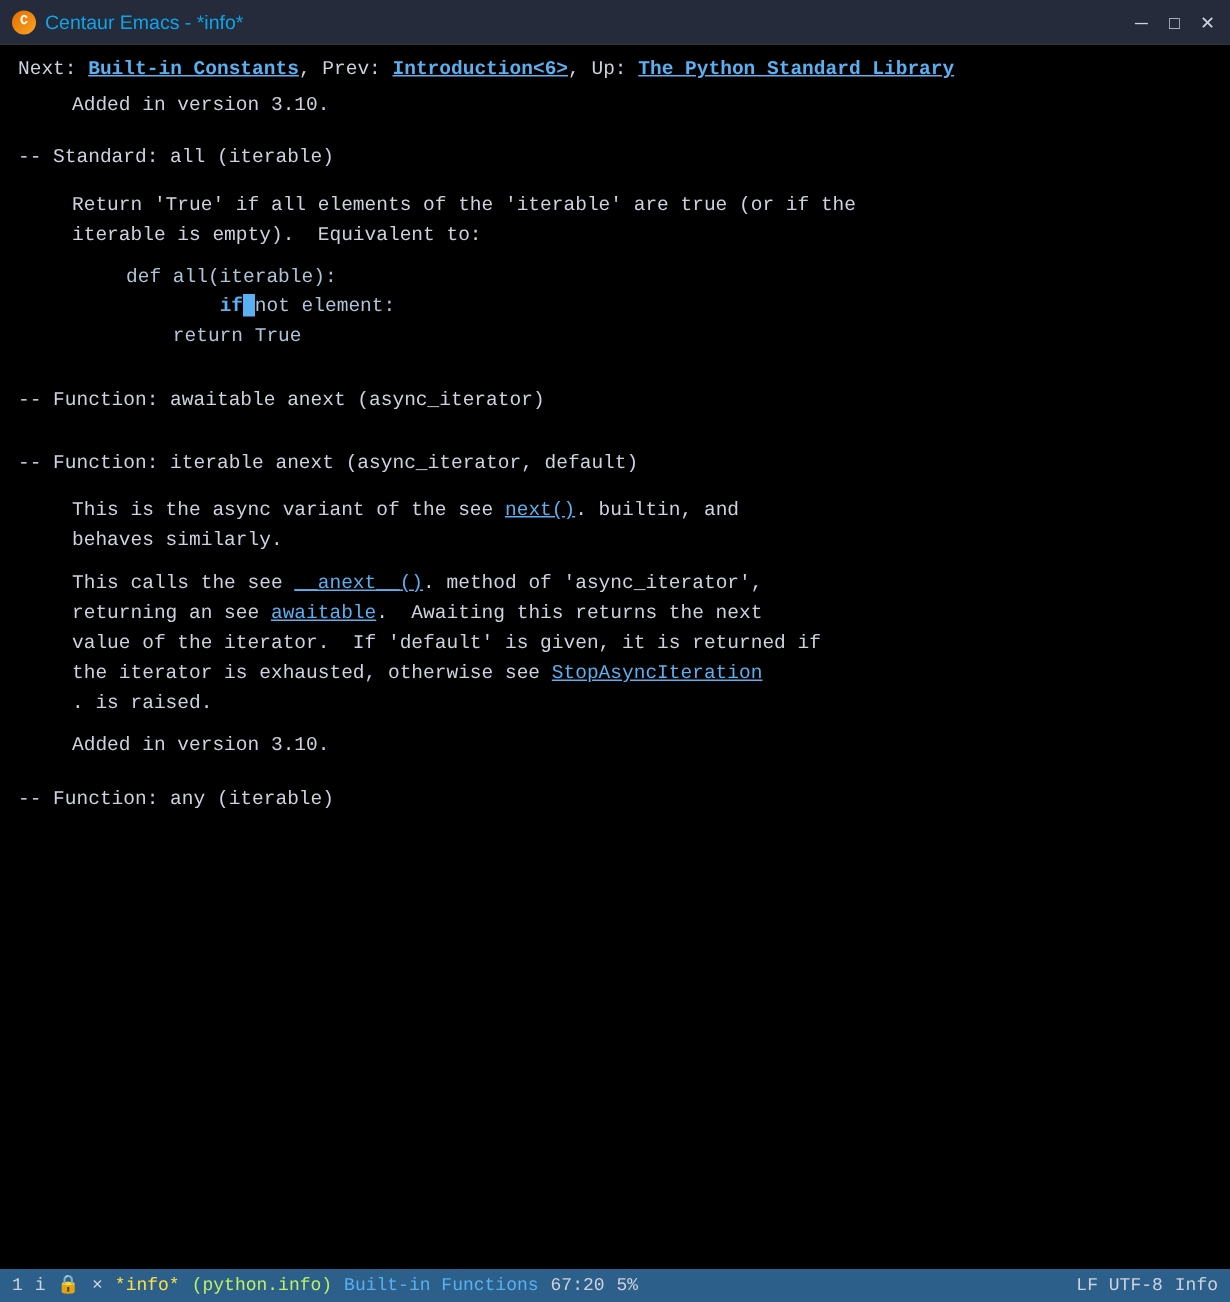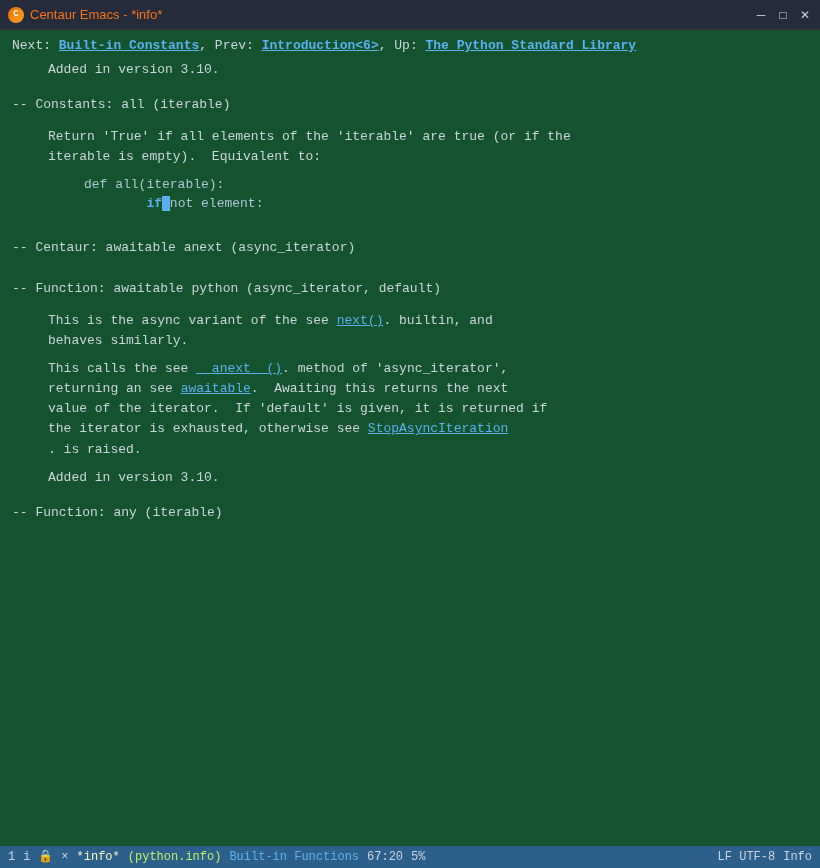--- a/index.html
+++ b/index.html
@@ -44,21 +44,21 @@
       background: linear-gradient(135deg, #e86c00, #f5a623);
       display: flex;
       align-items: center;
       justify-content: center;
       font-size: 9px;
       color: white;
       font-weight: bold;
     }
 
     .title-bar-title {
-      color: #f97316;
+      color: #0ea5e9;
       font-size: 13px;
       font-family: 'Segoe UI', sans-serif;
     }
 
     .title-bar-controls {
       display: flex;
       gap: 8px;
     }
 
     .title-bar-btn {
@@ -72,21 +72,21 @@
       font-family: 'Segoe UI', sans-serif;
       display: flex;
       align-items: center;
       justify-content: center;
     }
 
     .content-area {
       flex: 1;
       padding: 6px 12px;
       overflow: hidden;
-      background: #14532d;
+      background: #000000;
     }
 
     .nav-line {
       color: #cdd3de;
       margin-bottom: 4px;
       white-space: nowrap;
       overflow: hidden;
     }
 
     .nav-link {
@@ -145,21 +145,21 @@
       flex-shrink: 0;
     }
 
     .status-segment {
       display: flex;
       align-items: center;
       gap: 4px;
     }
 
     .status-bar-filename {
-      color: #fef9c3;
+      color: #fde047;
     }
 
     .status-bar-major-mode {
       color: #5ab0f0;
       font-weight: normal;
     }
 
     .line-spacer {
       height: 6px;
     }
@@ -192,42 +192,43 @@
     <span>Next: </span><span class="nav-link">Built-in Constants</span><span>,  Prev: </span><span class="nav-link">Introduction&lt;6&gt;</span><span>,  Up: </span><span class="nav-link">The Python Standard Library</span>
   </div>
 
   <div class="indent-1">
     <span>Added in version 3.10.</span>
   </div>
 
   <div class="line-spacer"></div>
 
   <div class="function-header">
-    <span>-- Constants: all (iterable)</span>
+    <span>-- Standard: all (iterable)</span>
   </div>
 
   <div class="line-spacer"></div>
 
   <p class="text-para">Return 'True' if all elements of the 'iterable' are true (or if the<br>iterable is empty).&nbsp; Equivalent to:</p>
 
   <div class="code-block">
     <span class="code-line">def all(iterable):</span>
     <span class="code-line">        <span class="code-keyword">if</span><span class="cursor-pos"> </span>not element:</span>
-  </div>
-
-  <div class="line-spacer"></div>
-
-  <div class="function-header">
-    <span>-- Centaur: awaitable anext (async_iterator)</span>
-  </div>
-
-  <div class="line-spacer"></div>
-
-  <div class="function-header">
-    <span>-- Function: awaitable python (async_iterator, default)</span>
+    <span class="code-line">    return True</span>
+  </div>
+
+  <div class="line-spacer"></div>
+
+  <div class="function-header">
+    <span>-- Function: awaitable anext (async_iterator)</span>
+  </div>
+
+  <div class="line-spacer"></div>
+
+  <div class="function-header">
+    <span>-- Function: iterable anext (async_iterator, default)</span>
   </div>
 
   <div class="line-spacer"></div>
 
 
   <p class="text-para">
     This is the async variant of the see <span class="inline-link">next()</span>. builtin, and<br>
     behaves similarly.
   </p>
 

